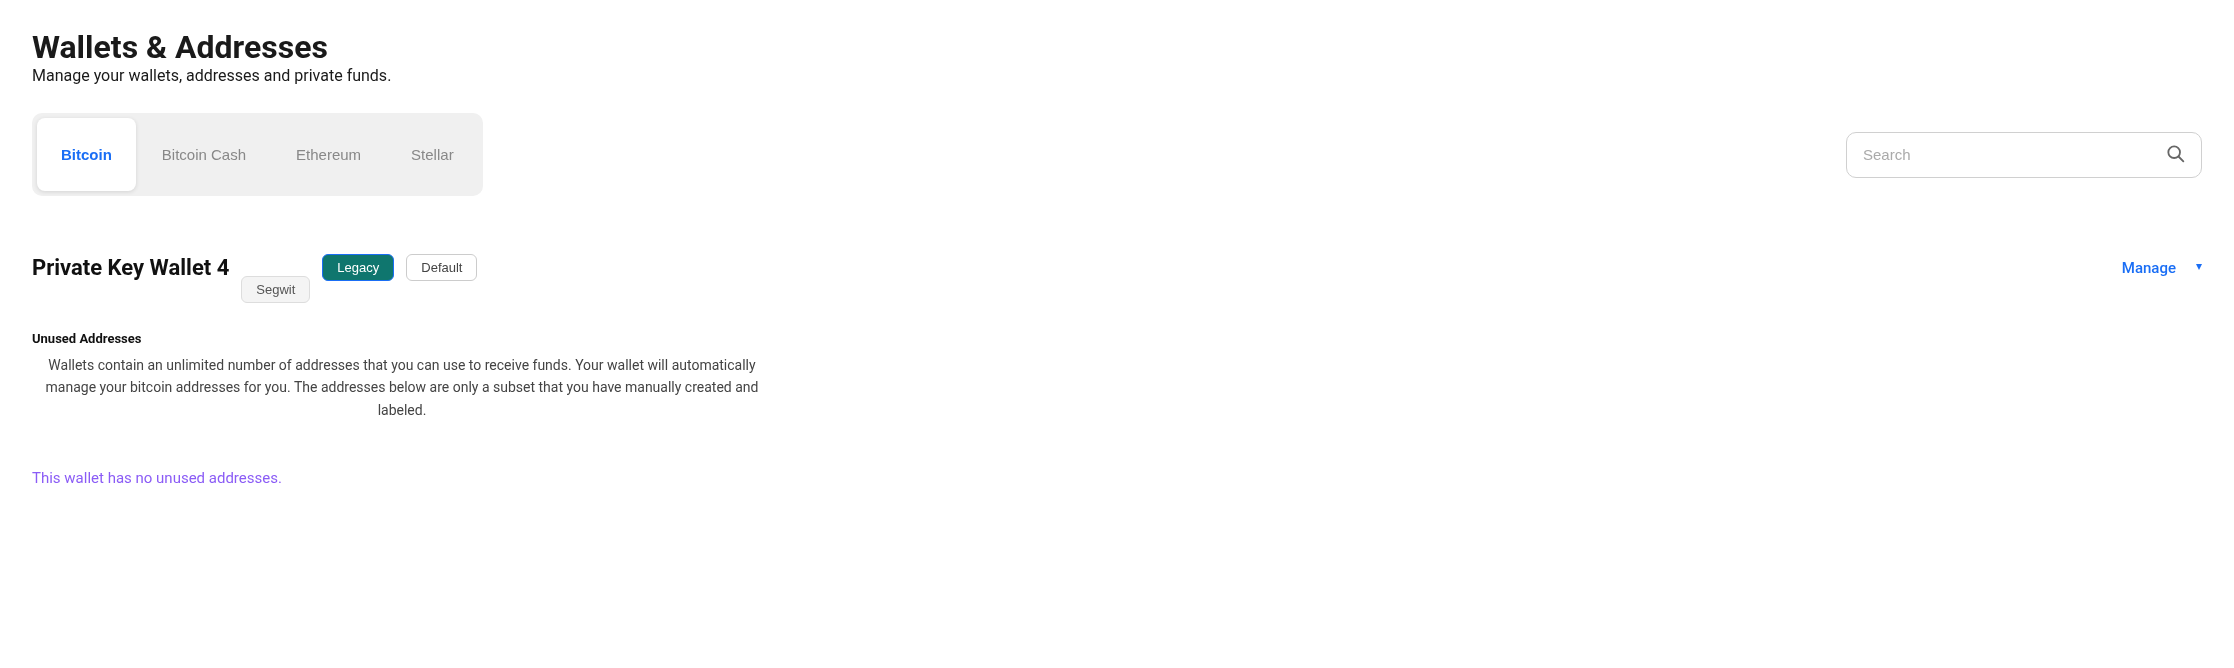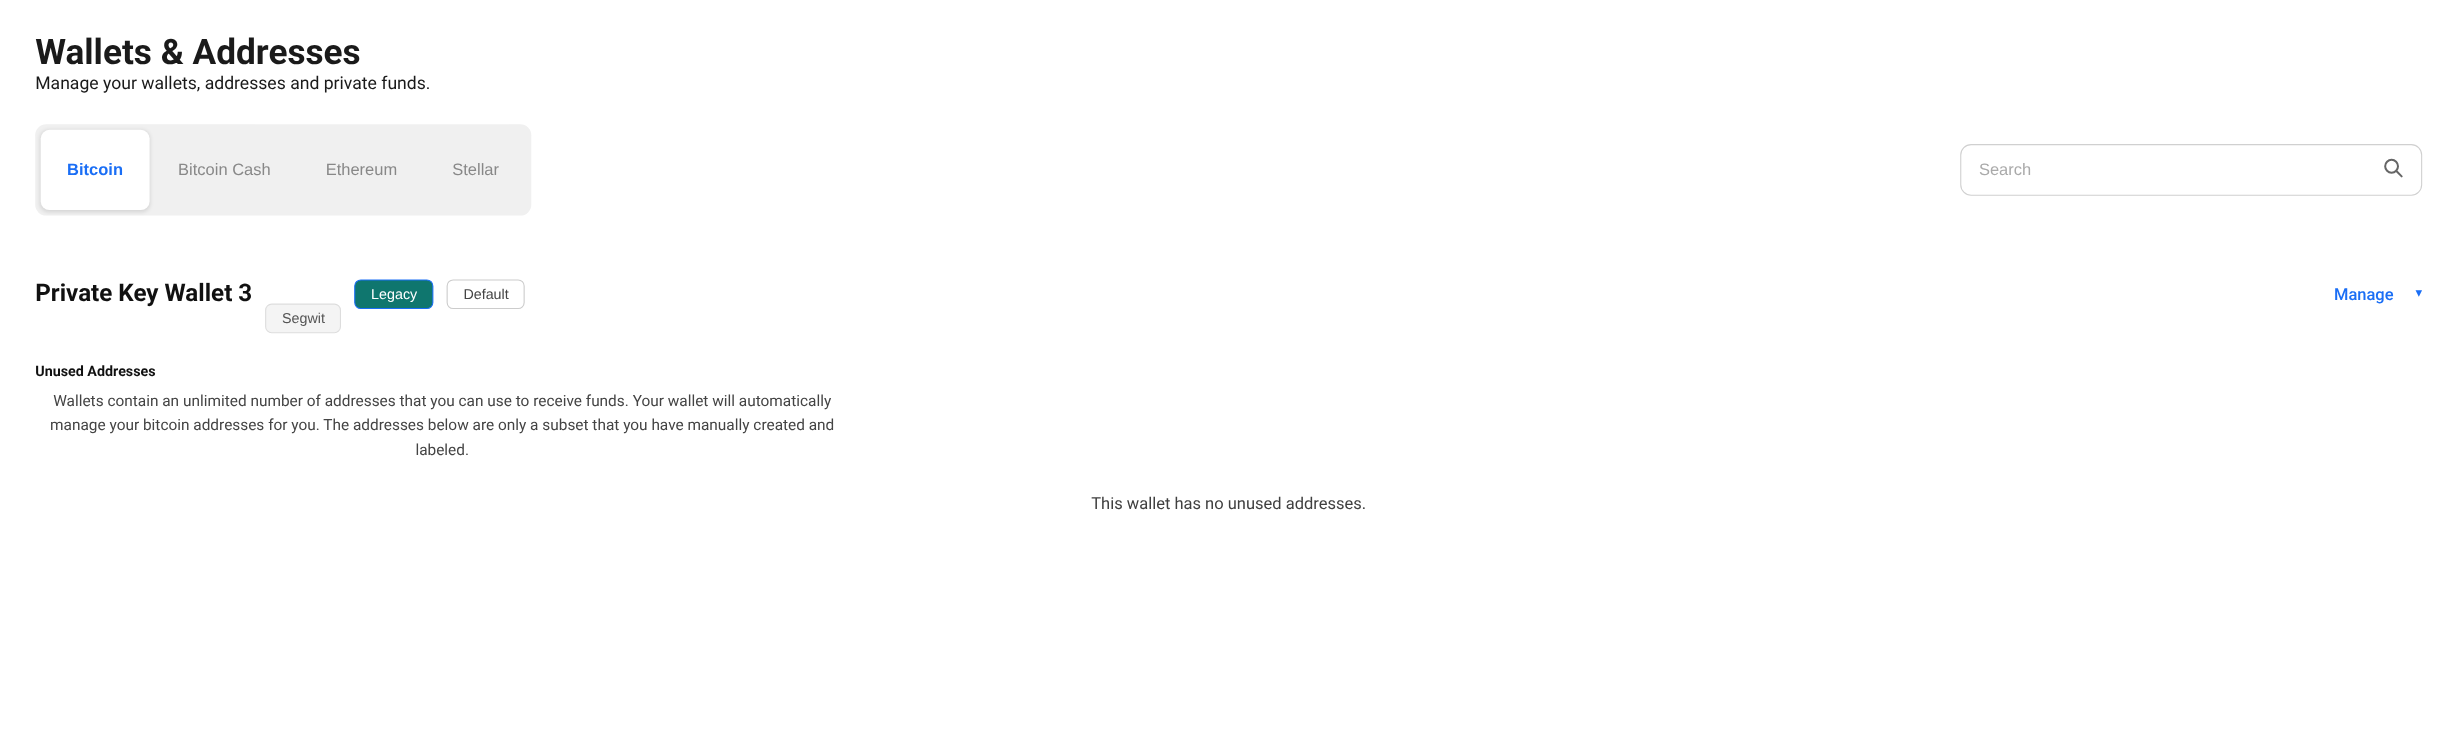--- a/index.html
+++ b/index.html
@@ -42,21 +42,21 @@
       color: #1a6ef5;
       font-weight: 600;
       box-shadow: 0 1px 4px rgba(0,0,0,0.12);
     }
     .search-container {
       display: flex;
       align-items: center;
       border: 1.5px solid #d0d0d0;
       border-radius: 10px;
       padding: 10px 16px;
-      width: 420px;
+      width: 356px;
       background: #ffffff;
     }
     .search-input {
       border: none;
       outline: none;
       font-size: 15px;
       color: #333;
       flex: 1;
       background: transparent;
     }
@@ -157,23 +157,22 @@
       color: #ffffff;
       border: none;
       border-radius: 10px;
       padding: 14px 28px;
       font-size: 15px;
       font-weight: 600;
       cursor: pointer;
       white-space: nowrap;
     }
     .empty-state {
-      margin-top: 28px;
-      text-align: center;
-      color: #404040;
+      margin-top: 48px;
+      color: #8b5cf6;
       font-size: 15px;
     }
   </style>
 </head>
 <body>
 
 <h1>Wallets &amp; Addresses</h1>
 <p>Manage your wallets, addresses and private funds.</p>
 
 <div class="top-section">
@@ -191,21 +190,21 @@
         <circle cx="11" cy="11" r="7"></circle>
         <line x1="16.5" y1="16.5" x2="22" y2="22"></line>
       </svg>
     </span>
   </div>
 </div>
 
 <div class="wallet-section">
   <div class="wallet-header">
     <div class="wallet-title-row">
-      <span class="wallet-name">Private Key Wallet 3</span>
+      <span class="wallet-name">Private Key Wallet 4</span>
       <button class="badge badge-segwit">Segwit</button>
       <button class="badge badge-legacy">Legacy</button>
       <button class="badge badge-default">Default</button>
     </div>
     <div class="manage-link">
       <span>Manage</span>
       <span class="manage-chevron">▾</span>
     </div>
   </div>
 

